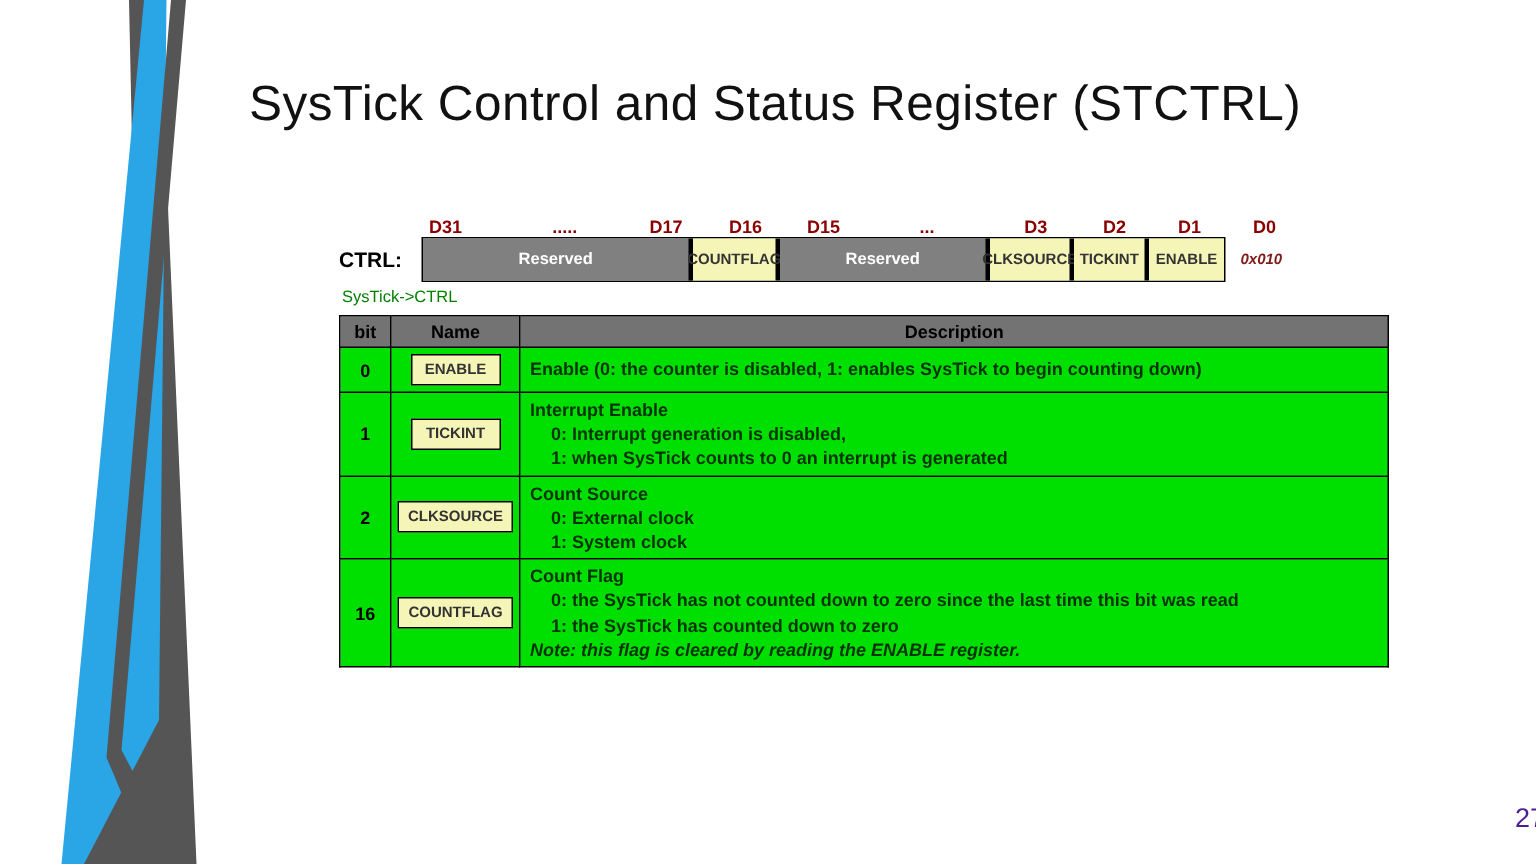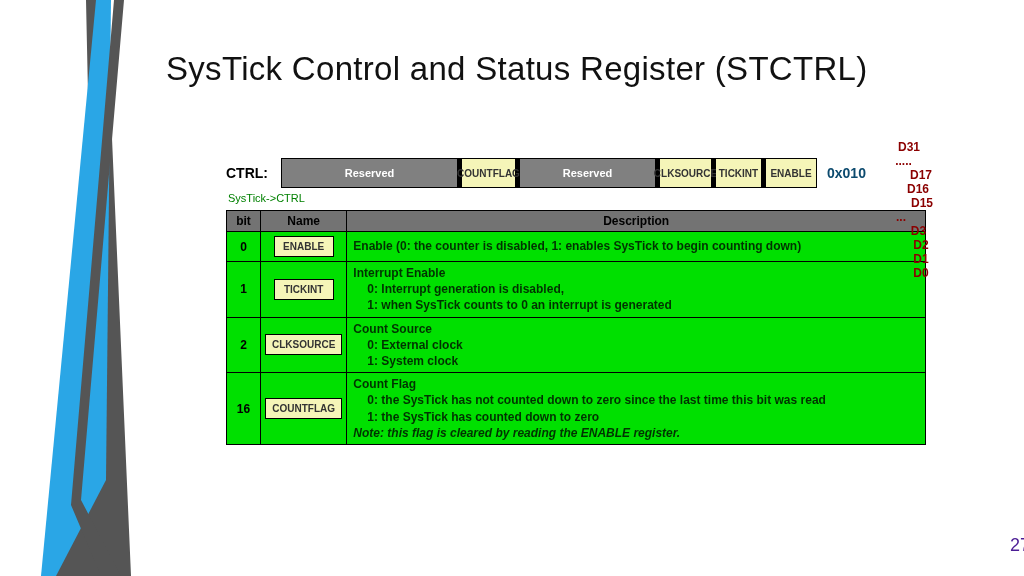--- a/index.html
+++ b/index.html
@@ -21,46 +21,46 @@
   }
 
   .figure {
     position: absolute;
     left: 190px; top: 140px;
     width: 720px;
     background: #fff;
   }
 
   
-  .bitlabels { display: flex; align-items: flex-end; margin-left: 60px; color: #8b0000; font-weight: bold; font-size: 12px; height: 18px; flex-direction: column; }
+  .bitlabels { display: flex; align-items: flex-end; margin-left: 60px; color: #8b0000; font-weight: bold; font-size: 12px; height: 18px; }
   .bitlabels div { text-align: center; }
   .bl-d31 { width: 48px; text-align: left !important; }
   .bl-dots { width: 85px; color: #8b0000; }
   .bl-d17 { width: 50px; }
   .bl-d16 { width: 56px; }
   .bl-d15 { width: 48px; }
   .bl-dots2 { width: 90px; }
   .bl-d3 { width: 55px; }
   .bl-d2 { width: 50px; }
   .bl-d1 { width: 50px; }
   .bl-d0 { width: 50px; }
 
   
   .regrow { display: flex; align-items: center; }
   .stcsr-lbl { width: 55px; font-weight: bold; font-size: 14px; color: #000; }
   .regboxes { display: flex; height: 30px; border: 1px solid #000; }
-  .rb { display: flex; align-items: center; justify-content: center; font-size: 10px; font-weight: bold; border-right: 5px solid #000000; color: #333; }
+  .rb { display: flex; align-items: center; justify-content: center; font-size: 10px; font-weight: bold; border-right: 3px solid #000000; color: #333; }
   .rb:last-child { border-right: none; }
   .rb-reserved1 { width: 180px; background: #808080; color: #fff; font-size: 11px; }
   .rb-countflag { width: 58px; background: #f5f5b8; }
   .rb-reserved2 { width: 140px; background: #808080; color: #fff; font-size: 11px; }
   .rb-clksource { width: 56px; background: #f5f5b8; }
   .rb-tickint   { width: 50px; background: #f5f5b8; }
   .rb-enable    { width: 50px; background: #f5f5b8; }
-  .addr { margin-left: 10px; color: #0c4a6e; font-weight: bold; font-size: 14px; }
+  .addr { margin-left: 10px; color: #7f1d1d; font-weight: bold; font-size: 10px; font-style: italic; }
 
   .sub { margin-top: 4px; margin-left: 2px; color: #008000; font-weight: normal; font-size: 11px; }
 
   
   table.desc { margin-top: 6px; border-collapse: collapse; width: 700px; font-size: 12px; }
   table.desc th { background: #737373; border: 1px solid #000; padding: 3px 4px; color: #000; font-weight: bold; }
   table.desc td { background: #00e000; border: 1px solid #000; padding: 3px 6px; color: #003300; vertical-align: middle; }
   table.desc td.bit { text-align: center; width: 34px; font-weight: bold; color: #000; }
   table.desc td.name { width: 84px; text-align: center; padding: 4px; }
   .pill { display: inline-block; background: #f5f5b8; border: 1px solid #000; padding: 4px 6px; font-weight: bold; font-size: 10px; color: #333; min-width: 60px; }

